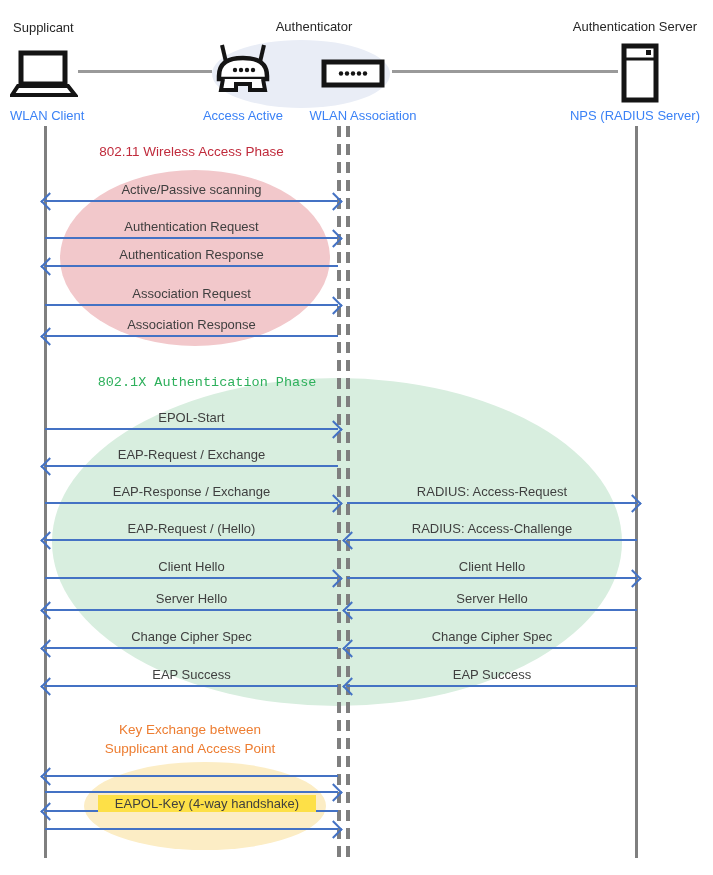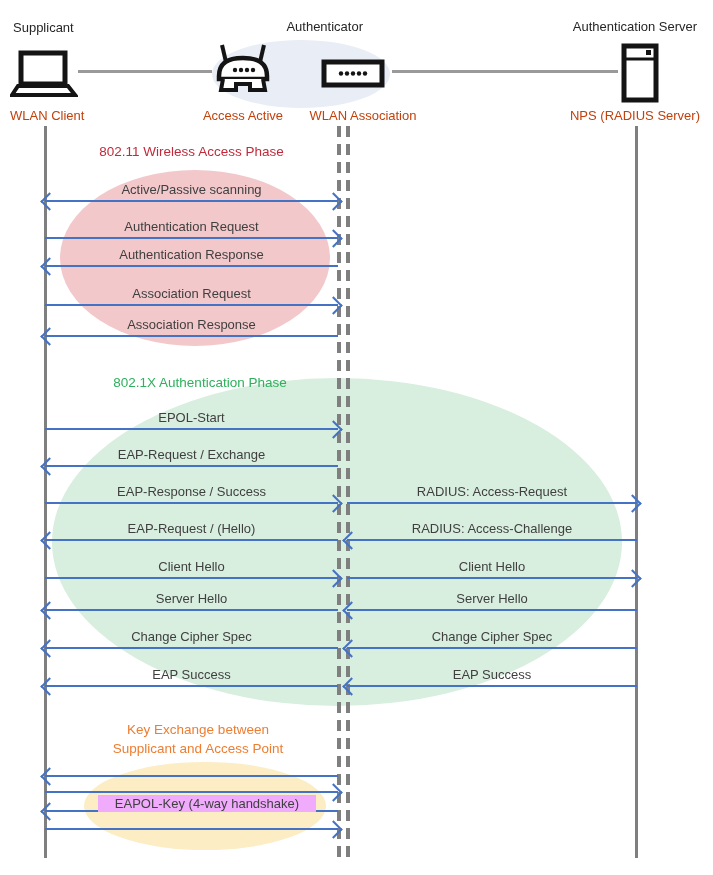--- a/index.html
+++ b/index.html
@@ -1,64 +1,64 @@
 <!DOCTYPE html>
 <html><head>
 <meta charset="utf-8">
 <style>
   html,body { margin:0; padding:0; background:#ffffff; }
   .stage {
     position:relative; width:713px; height:875px; background:#fff;
     font-family:"Liberation Sans", sans-serif; color:#3f3f3f; overflow:hidden;
   }
-  .txt { position:absolute; font-size:13px; color:#c2410c; white-space:nowrap; }
+  .txt { position:absolute; font-size:13px; color:#3b82f6; white-space:nowrap; }
   .ctr { text-align:center; }
   
   .conn { position:absolute; top:70px; height:3px; background:#9a9a9a; }
   
   .auth-bg { position:absolute; left:212px; top:40px; width:178px; height:68px;
              background:var(--auth-bg,#e9edf6); border-radius:50%; }
   
   .lifeline { position:absolute; top:126px; height:732px; width:3px; background:var(--lifeline,#7f7f7f); }
   .lifeline.dashed { width:4px; background:repeating-linear-gradient(180deg,
       var(--lifeline,#7f7f7f) 0 11px, transparent 11px 18px); }
   
   .ph-ellipse { position:absolute; border-radius:50%; }
   .ph-pink   { left:60px;  top:170px; width:270px; height:176px; background:var(--pink,#f2c8cb); }
   .ph-green  { left:52px;  top:378px; width:570px; height:328px; background:var(--green,#d8eedf); }
   .ph-yellow { left:84px;  top:762px; width:242px; height:88px;  background:var(--yellow,#fcedc5); }
   
   .ph-title { position:absolute; font-size:13.5px; text-align:center; white-space:nowrap; }
   .t-pink   { color:var(--pink-t,#c02b3c); }
   .t-green  { color:var(--green-t,#2eb05c); }
-  .t-orange { color:var(--orange-t,#ed7d31);padding-left:8px; }
+  .t-orange { color:var(--orange-t,#ed7d31); }
   
   .msg { position:absolute; height:0; }
   .msg .ln { position:absolute; left:0; right:0; top:-1px; height:0;
              border-top:2px solid var(--arrow,#4472c4); }
   .msg .lbl { position:absolute; left:0; right:0; bottom:4px; text-align:center;
               font-size:13px; color:#3f3f3f; white-space:nowrap; }
   .hd { position:absolute; width:11px; height:11px; top:-6.5px; }
   .hd.r { right:-2px; border-top:2.5px solid var(--arrow,#4472c4);
           border-right:2.5px solid var(--arrow,#4472c4); transform:rotate(45deg); }
   .hd.l { left:-2px; border-bottom:2.5px solid var(--arrow,#4472c4);
           border-left:2.5px solid var(--arrow,#4472c4); transform:rotate(45deg); }
   
-  .float-lbl { position:absolute; background:#f0abfc; font-size:13px; color:#3f3f3f;
+  .float-lbl { position:absolute; background:#fde047; font-size:13px; color:#3f3f3f;
                text-align:center; white-space:nowrap; padding:1px 4px; }
   .icon { position:absolute; }
   .header-lbl { position:absolute; font-size:13px; color:#262626; white-space:nowrap; }
 </style>
 </head>
 <body>
 
 <div class="stage" style="--arrow: #4472C4; --lifeline: #7F7F7F; --auth-bg: #E9EDF6; --pink: #F2C8CB; --pink-t: #C02B3C; --green: #D8EEDF; --green-t: #2EB05C; --yellow: #FCEDC5; --orange-t: #ED7D31;">
 
   <div class="header-lbl" style="left:13px; top:20px;">Supplicant</div>
-  <div class="header-lbl ctr" style="left:243px; top:19px; width:120px;text-align:right;">Authenticator</div>
+  <div class="header-lbl ctr" style="left:254px; top:19px; width:120px;">Authenticator</div>
   <div class="header-lbl ctr" style="left:563px; top:19px; width:144px;text-align:center;">Authentication Server</div>
 
   <div class="conn" style="left:78px; width:134px;"></div>
   <div class="conn" style="left:292px; width:15px;"></div>
   <div class="conn" style="left:392px; width:226px;"></div>
 
   <div class="auth-bg"></div>
 
   <svg class="icon" style="left:10px; top:49px;" width="68" height="50" viewBox="0 0 68 50">
     <rect x="11" y="4" width="44" height="31" fill="#fff" stroke="#141414" stroke-width="5"></rect>
@@ -99,21 +99,21 @@
   <div class="ph-ellipse ph-pink"></div>
   <div class="ph-ellipse ph-green"></div>
   <div class="ph-ellipse ph-yellow"></div>
 
   <div class="lifeline" style="left:44px;"></div>
   <div class="lifeline dashed" style="left:337px;"></div>
   <div class="lifeline dashed" style="left:346px;"></div>
   <div class="lifeline" style="left:635px;"></div>
 
   <div class="ph-title t-pink" style="left:45px; top:144px; width:293px;">802.11 Wireless Access Phase</div>
-  <div class="ph-title t-green" style="left:45px; top:375px; width:310px;">802.1X Authentication Phase</div>
+  <div class="ph-title t-green" style="left:52px; top:375px; width:310px;font-family:Liberation Mono, monospace;">802.1X Authentication Phase</div>
   <div class="ph-title t-orange" style="left:45px; top:722px; width:290px;">Key Exchange between</div>
   <div class="ph-title t-orange" style="left:45px; top:741px; width:290px;">Supplicant and Access Point</div>
 
   <div class="msg" style="left:45px; top:201px; width:293px;">
     <div class="lbl">Active/Passive scanning</div>
     <div class="ln"></div>
     <div class="hd l"></div>
     <div class="hd r"></div>
   </div>
   <div class="msg" style="left:45px; top:238px; width:293px;">
@@ -141,21 +141,21 @@
     <div class="lbl">EPOL-Start</div>
     <div class="ln"></div>
     <div class="hd r"></div>
   </div>
   <div class="msg" style="left:45px; top:466px; width:293px;">
     <div class="lbl">EAP-Request / Exchange</div>
     <div class="ln"></div>
     <div class="hd l"></div>
   </div>
   <div class="msg" style="left:45px; top:503px; width:293px;">
-    <div class="lbl">EAP-Response / Success</div>
+    <div class="lbl">EAP-Response / Exchange</div>
     <div class="ln"></div>
     <div class="hd r"></div>
   </div>
   <div class="msg" style="left:45px; top:540px; width:293px;">
     <div class="lbl">EAP-Request / (Hello)</div>
     <div class="ln"></div>
     <div class="hd l"></div>
   </div>
   <div class="msg" style="left:45px; top:578px; width:293px;">
     <div class="lbl">Client Hello</div>

